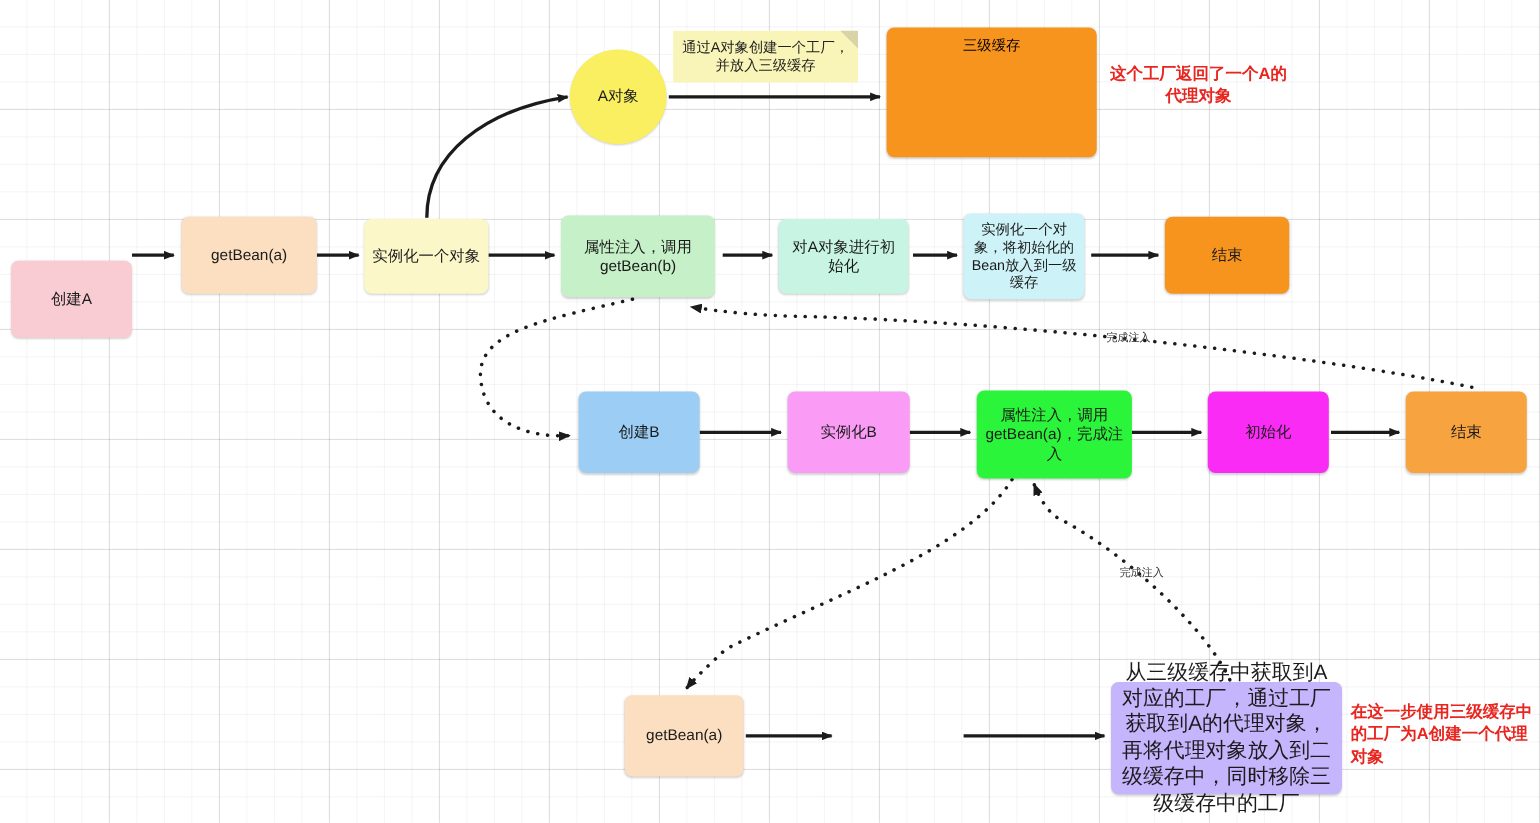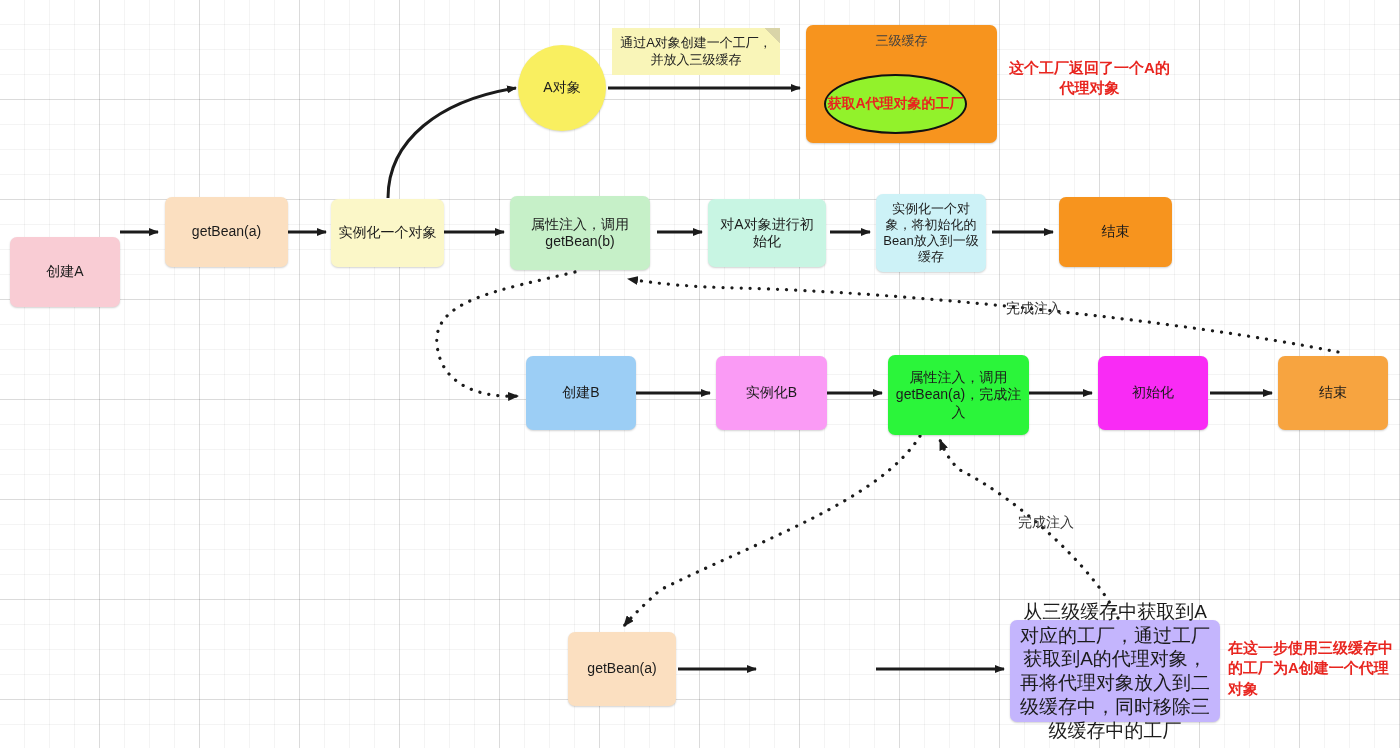--- a/index.html
+++ b/index.html
@@ -33,29 +33,29 @@
   }
   .note .fold{
     position:absolute;right:0;top:0;width:16px;height:16px;
     background:linear-gradient(225deg,#d9d4a8 0 50%, transparent 50%);
   }
   .annot{
     position:absolute;color:#e8251f;font-weight:bold;font-size:15px;
     line-height:1.35;text-align:center;
   }
   .edge-label{
-    position:absolute;font-size:14px;color:#333;background:transparent;
+    position:absolute;font-size:10px;color:#333;background:transparent;
     white-space:nowrap;
   }
   .ellipse{
     position:absolute;box-sizing:border-box;border-radius:50%;
     display:flex;align-items:center;justify-content:center;text-align:center;
     border:2px solid #111;font-weight:bold;font-size:14px;line-height:1.25;
   }
-  .boxtitle{position:absolute;width:100%;text-align:center;font-size:13px;color:#404040;}
+  .boxtitle{position:absolute;width:100%;text-align:center;font-size:13px;color:#000000;}
 </style>
 </head>
 <body>
 
 <div id="canvas">
 
   <svg class="edges" viewBox="0 0 1400 748">
     <defs>
       <marker id="arrow" markerWidth="10" markerHeight="8" refX="9" refY="4" orient="auto" markerUnits="userSpaceOnUse">
         <path d="M0,0 L10,4 L0,8 z" fill="#1b1b1b"></path>
@@ -117,21 +117,20 @@
 
   <div class="note" style="left:612px;top:28px;width:168px;height:47px;background:#f9f5b8;">
     <span class="fold"></span>
     <span>通过A对象创建一个工厂，并放入三级缓存</span>
   </div>
 
   <div class="node shadowed" style="left:806px;top:25px;width:191px;height:118px;background:#f7941e;display:block;">
     <span class="boxtitle" style="left:0;top:8px;">三级缓存</span>
   </div>
 
-  <div class="ellipse" style="left:824px;top:74px;width:143px;height:60px;background:#92f22b;color:#e8251f;">获取A代理对象的工厂</div>
 
   <div class="annot" style="left:1007px;top:58px;width:165px;">这个工厂返回了一个A的代理对象</div>
 
   <div class="node shadowed" style="left:526px;top:356px;width:110px;height:74px;background:#9ccef5;">创建B</div>
 
   <div class="node shadowed" style="left:716px;top:356px;width:111px;height:74px;background:#fa9bf5;">实例化B</div>
 
   <div class="node shadowed" style="left:888px;top:355px;width:141px;height:80px;background:#2bf53a;">属性注入，调用getBean(a)，完成注入</div>
 
   <div class="node shadowed" style="left:1098px;top:356px;width:110px;height:74px;background:#f92bf5;">初始化</div>

